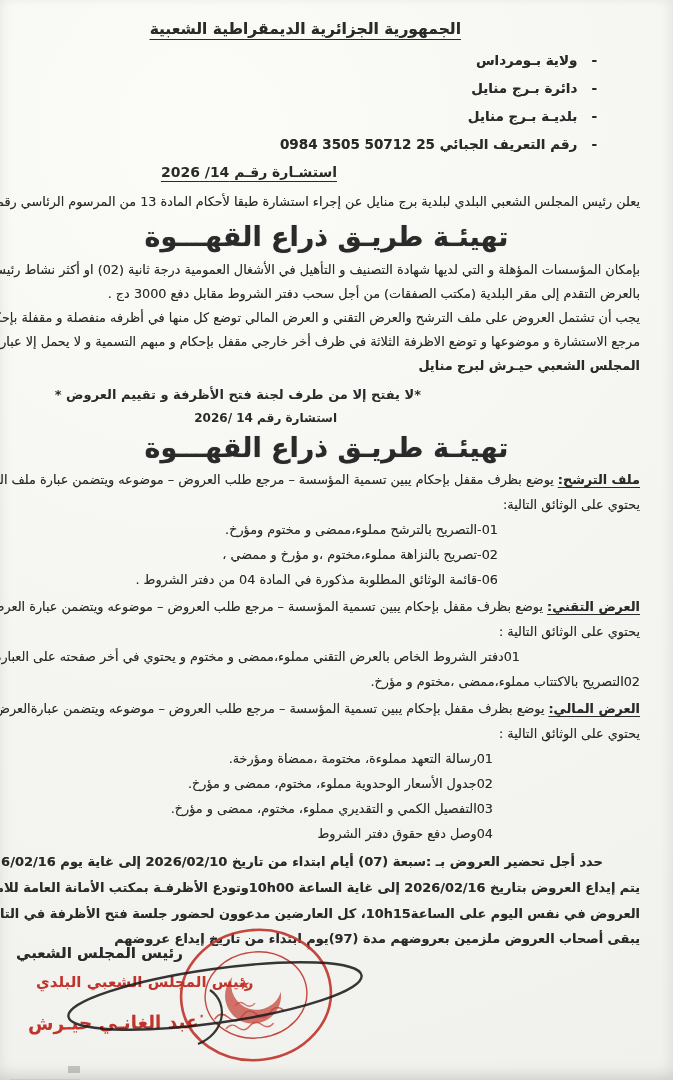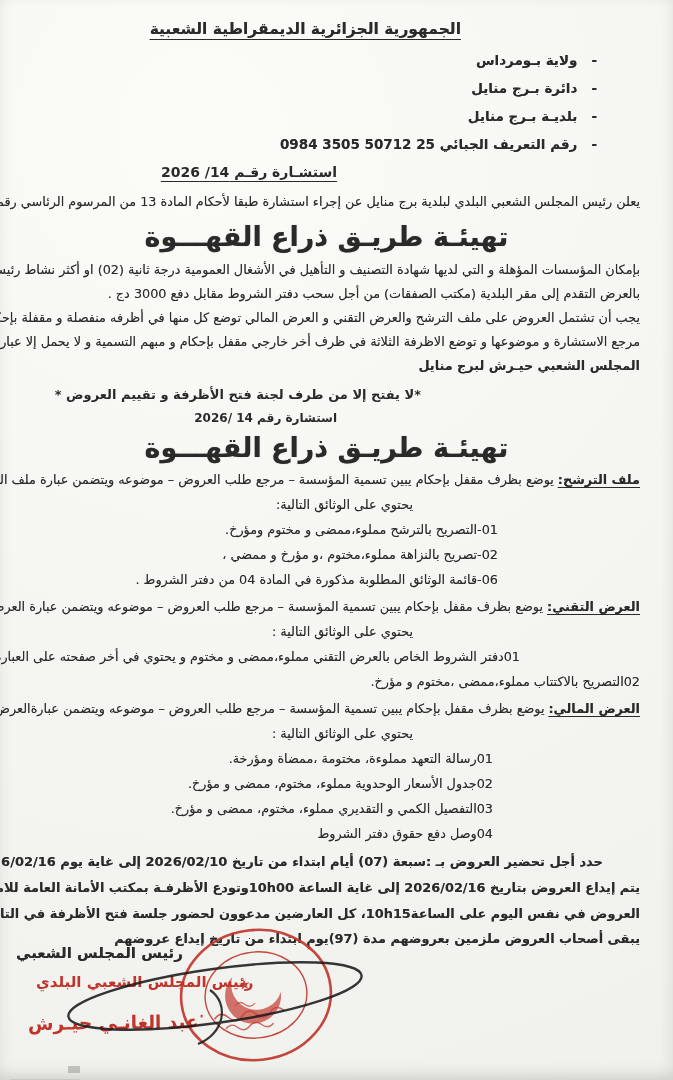--- a/index.html
+++ b/index.html
@@ -34,21 +34,21 @@
     text-align:center; font-weight:bold; font-size:27px; line-height:34px;
     margin:6px 20px 2px 0; text-shadow:0 0 .7px rgba(25,25,25,.55);
   }
   .block{margin-right:33px;}
   .elig{margin-top:4px;}
   .elig .ln{line-height:24px;}
   .open-note{margin:9px 252px 0 0; width:max-content; font-weight:bold; font-size:13px; white-space:nowrap;}
   .consult-mid{margin:9px 336px 0 0; width:max-content; font-weight:bold; font-size:12px; white-space:nowrap;text-align:center;}
   .sect{margin-top:2px;}
   .lbl{font-weight:bold; text-decoration:underline; text-underline-offset:3px; margin-left:4px;}
-  .ind-contains{margin-right:227px;}
+  .ind-contains{}
   .ind-a{margin-right:142px;}
   .ind-b{margin-right:120px;}
   .ind-c{}
   .ind-d{margin-right:147px;}
   .deadline{margin:3px 70px 0 0; font-weight:bold; font-size:13px; white-space:nowrap; line-height:25px;
     text-shadow:0 0 .6px rgba(25,25,25,.5);}
   .submission{margin-top:1px;}
   .submission .ln{font-weight:bold; line-height:25.5px; font-size:12.9px;}
   
   .sig-black{position:absolute; left:16px; top:944px; font-size:15px; font-weight:bold; white-space:nowrap; z-index:2;

